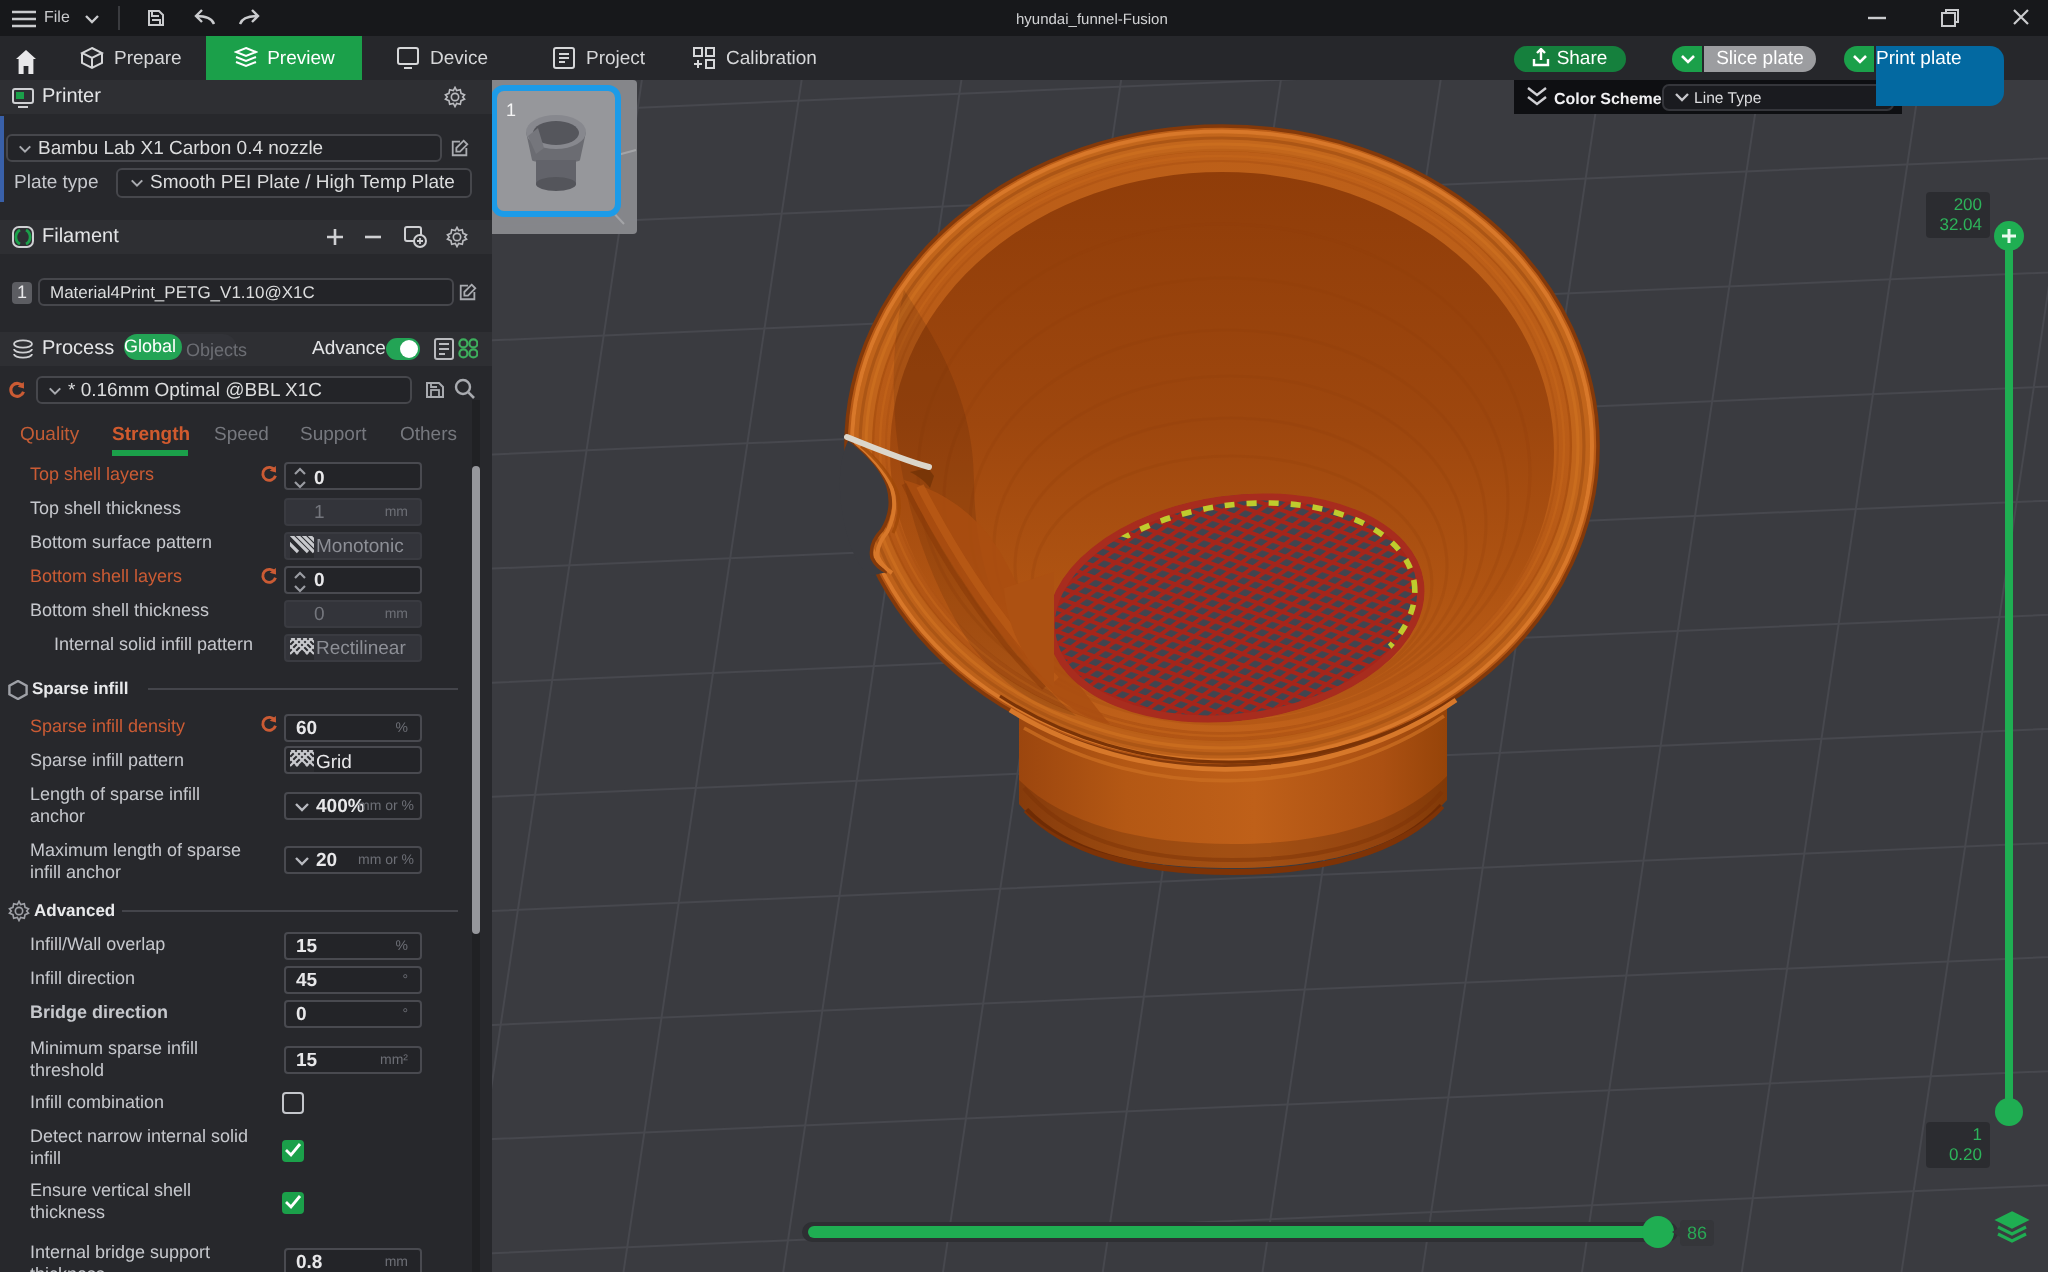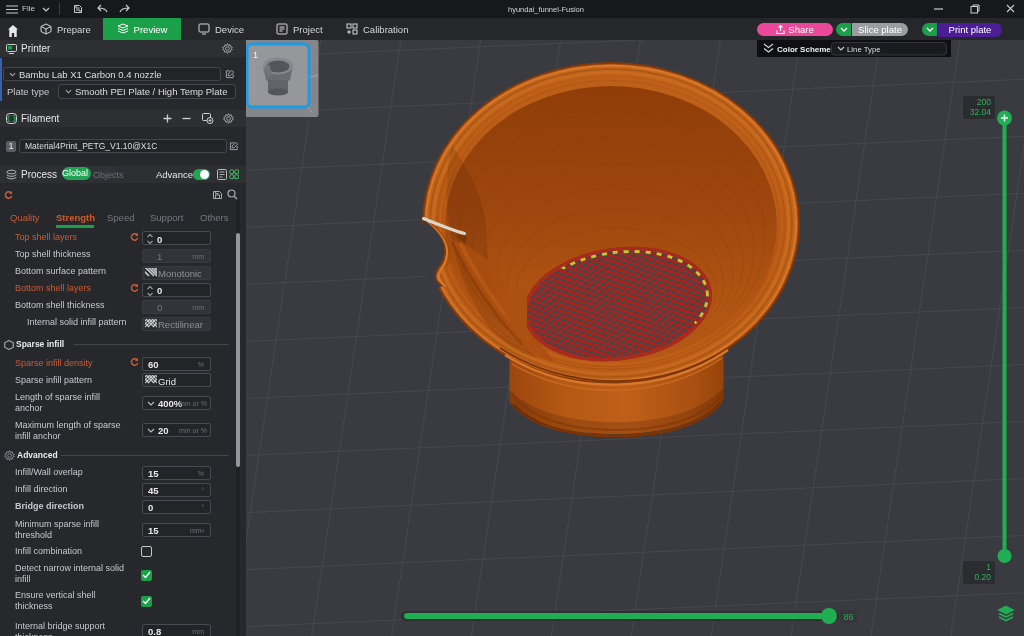--- a/index.html
+++ b/index.html
@@ -221,35 +221,35 @@
 <div class="tab" style="left:276px;width:62px"><svg width="12" height="12" viewBox="0 0 12 12" style="margin-right:5px">
         <rect x="1" y="1" width="10" height="10" rx="1" fill="none" stroke="#d6d7d9" stroke-width="1"></rect>
         <path d="M3.5,4h5M3.5,6h5M3.5,8h3" stroke="#d6d7d9" stroke-width="1"></path>
       </svg>Project</div>
 <div class="tab" style="left:346px;width:80px"><svg width="12" height="12" viewBox="0 0 12 12" style="margin-right:5px">
         <rect x="1" y="1" width="4" height="4" fill="none" stroke="#d6d7d9" stroke-width="1"></rect>
         <rect x="7" y="1" width="4" height="4" fill="none" stroke="#d6d7d9" stroke-width="1"></rect>
         <rect x="7" y="7" width="4" height="4" fill="none" stroke="#d6d7d9" stroke-width="1"></rect>
         <path d="M3,7v4M1,9h4" stroke="#d6d7d9" stroke-width="1"></path>
       </svg>Calibration</div>
-<div class="abs" style="left:757px;top:5px;width:76px;height:13px;background:#ec4899;border-radius:7px;color:#fff;font-size:9.5px;text-align:center;line-height:13px"><svg width="9" height="10" viewBox="0 0 9 10" style="vertical-align:-2px;margin-right:3px">
+<div class="abs" style="left:757px;top:5px;width:56px;height:13px;background:#15803d;border-radius:7px;color:#fff;font-size:9.5px;text-align:center;line-height:13px"><svg width="9" height="10" viewBox="0 0 9 10" style="vertical-align:-2px;margin-right:3px">
         <path d="M4.5,0.5 V6 M2.5,2.5 L4.5,0.5 L6.5,2.5 M1,5.5 V8.5 H8 V5.5" fill="none" stroke="#fff" stroke-width="1.2"></path>
       </svg>Share</div>
 <div class="abs" style="left:836px;top:5px;width:15px;height:13px;background:#1ba04a;border-radius:7px 0 0 7px">
       <svg width="8" height="5" viewBox="0 0 8 5" style="position:absolute;left:4px;top:4px">
         <path d="M1,1l3,3l3,-3" stroke="#fff" stroke-width="1.3" fill="none"></path>
       </svg>
     </div>
 <div class="abs" style="left:852px;top:5px;width:56px;height:13px;background:#9c9da0;border-radius:0 7px 7px 0;color:#fff;font-size:9.5px;text-align:center;line-height:13px">Slice plate</div>
 <div class="abs" style="left:922px;top:5px;width:15px;height:13px;background:#1ba04a;border-radius:7px 0 0 7px">
       <svg width="8" height="5" viewBox="0 0 8 5" style="position:absolute;left:4px;top:4px">
         <path d="M1,1l3,3l3,-3" stroke="#fff" stroke-width="1.3" fill="none"></path>
       </svg>
     </div>
-<div class="abs" style="left:938px;top:5px;width:64px;height:14px;background:#4c1d95;border-radius:0 7px 7px 0;color:#fff;font-size:9.5px;text-align:center;line-height:13px">Print plate</div>
+<div class="abs" style="left:938px;top:5px;width:64px;height:30px;background:#0369a1;border-radius:0 7px 7px 0;color:#fff;font-size:9.5px;text-align:left;line-height:13px">Print plate</div>
 </div>
 <div id="panel">
 
 <div class="sechead" style="top:0px">
 <svg class="abs" style="left:6px;top:3px" width="11" height="11" viewBox="0 0 11 11">
         <rect x="0.5" y="1.5" width="10" height="7" rx="1" fill="none" stroke="#cfd0d3" stroke-width="1"></rect>
         <rect x="2" y="3" width="4" height="3.5" fill="#1ba04a"></rect>
         <path d="M3,10.5h5" stroke="#cfd0d3" stroke-width="1"></path>
       </svg>
 <span class="abs" style="left:21px;top:3px">Printer</span>
@@ -316,20 +316,23 @@
         <circle cx="2.7" cy="2.7" r="2" fill="none" stroke="#3dae5c" stroke-width="1.1"></circle>
         <circle cx="7.7" cy="2.7" r="2" fill="none" stroke="#3dae5c" stroke-width="1.1"></circle>
         <circle cx="2.7" cy="7.7" r="2" fill="none" stroke="#3dae5c" stroke-width="1.1"></circle>
         <circle cx="7.7" cy="7.7" r="2" fill="none" stroke="#3dae5c" stroke-width="1.1"></circle>
       </svg>
 </div>
 <svg class="abs" style="left:4px;top:150px" width="9" height="10" viewBox="0 0 10 10">
       <path d="M8.2,3 A3.6,3.6 0 1 0 8.6,6" fill="none" stroke="#cb5b34" stroke-width="1.7"></path>
       <path d="M8.8,0.6 L8.9,4.2 L5.4,3.2 Z" fill="#cb5b34"></path>
     </svg>
+<div class="combo" style="left:18px;top:148px;width:188px;height:14px"><svg class="chev" style="margin:0 3px 0 5px" viewBox="0 0 8 5">
+        <path d="M1,1l3,3l3,-3" stroke="#a9abb0" stroke-width="1.2" fill="none"></path>
+      </svg>* 0.16mm Optimal @BBL X1C</div>
 <svg class="abs" style="left:213px;top:150px" width="9" height="10" viewBox="0 0 9 10">
       <path d="M0.5,1.5 h6 l2,2 v5 h-8 z" fill="none" stroke="#a9abb0" stroke-width="1"></path>
       <rect x="2.5" y="5" width="4" height="3.5" fill="none" stroke="#a9abb0" stroke-width="0.9"></rect>
       <path d="M2.5,1.5 v2 h3" stroke="#a9abb0" stroke-width="0.9" fill="none"></path>
     </svg>
 <svg class="abs" style="left:227px;top:149px" width="11" height="11" viewBox="0 0 11 11">
       <circle cx="4.5" cy="4.5" r="3.5" fill="none" stroke="#a9abb0" stroke-width="1.2"></circle>
       <path d="M7.2,7.2 L10,10" stroke="#a9abb0" stroke-width="1.3"></path>
     </svg>
 

